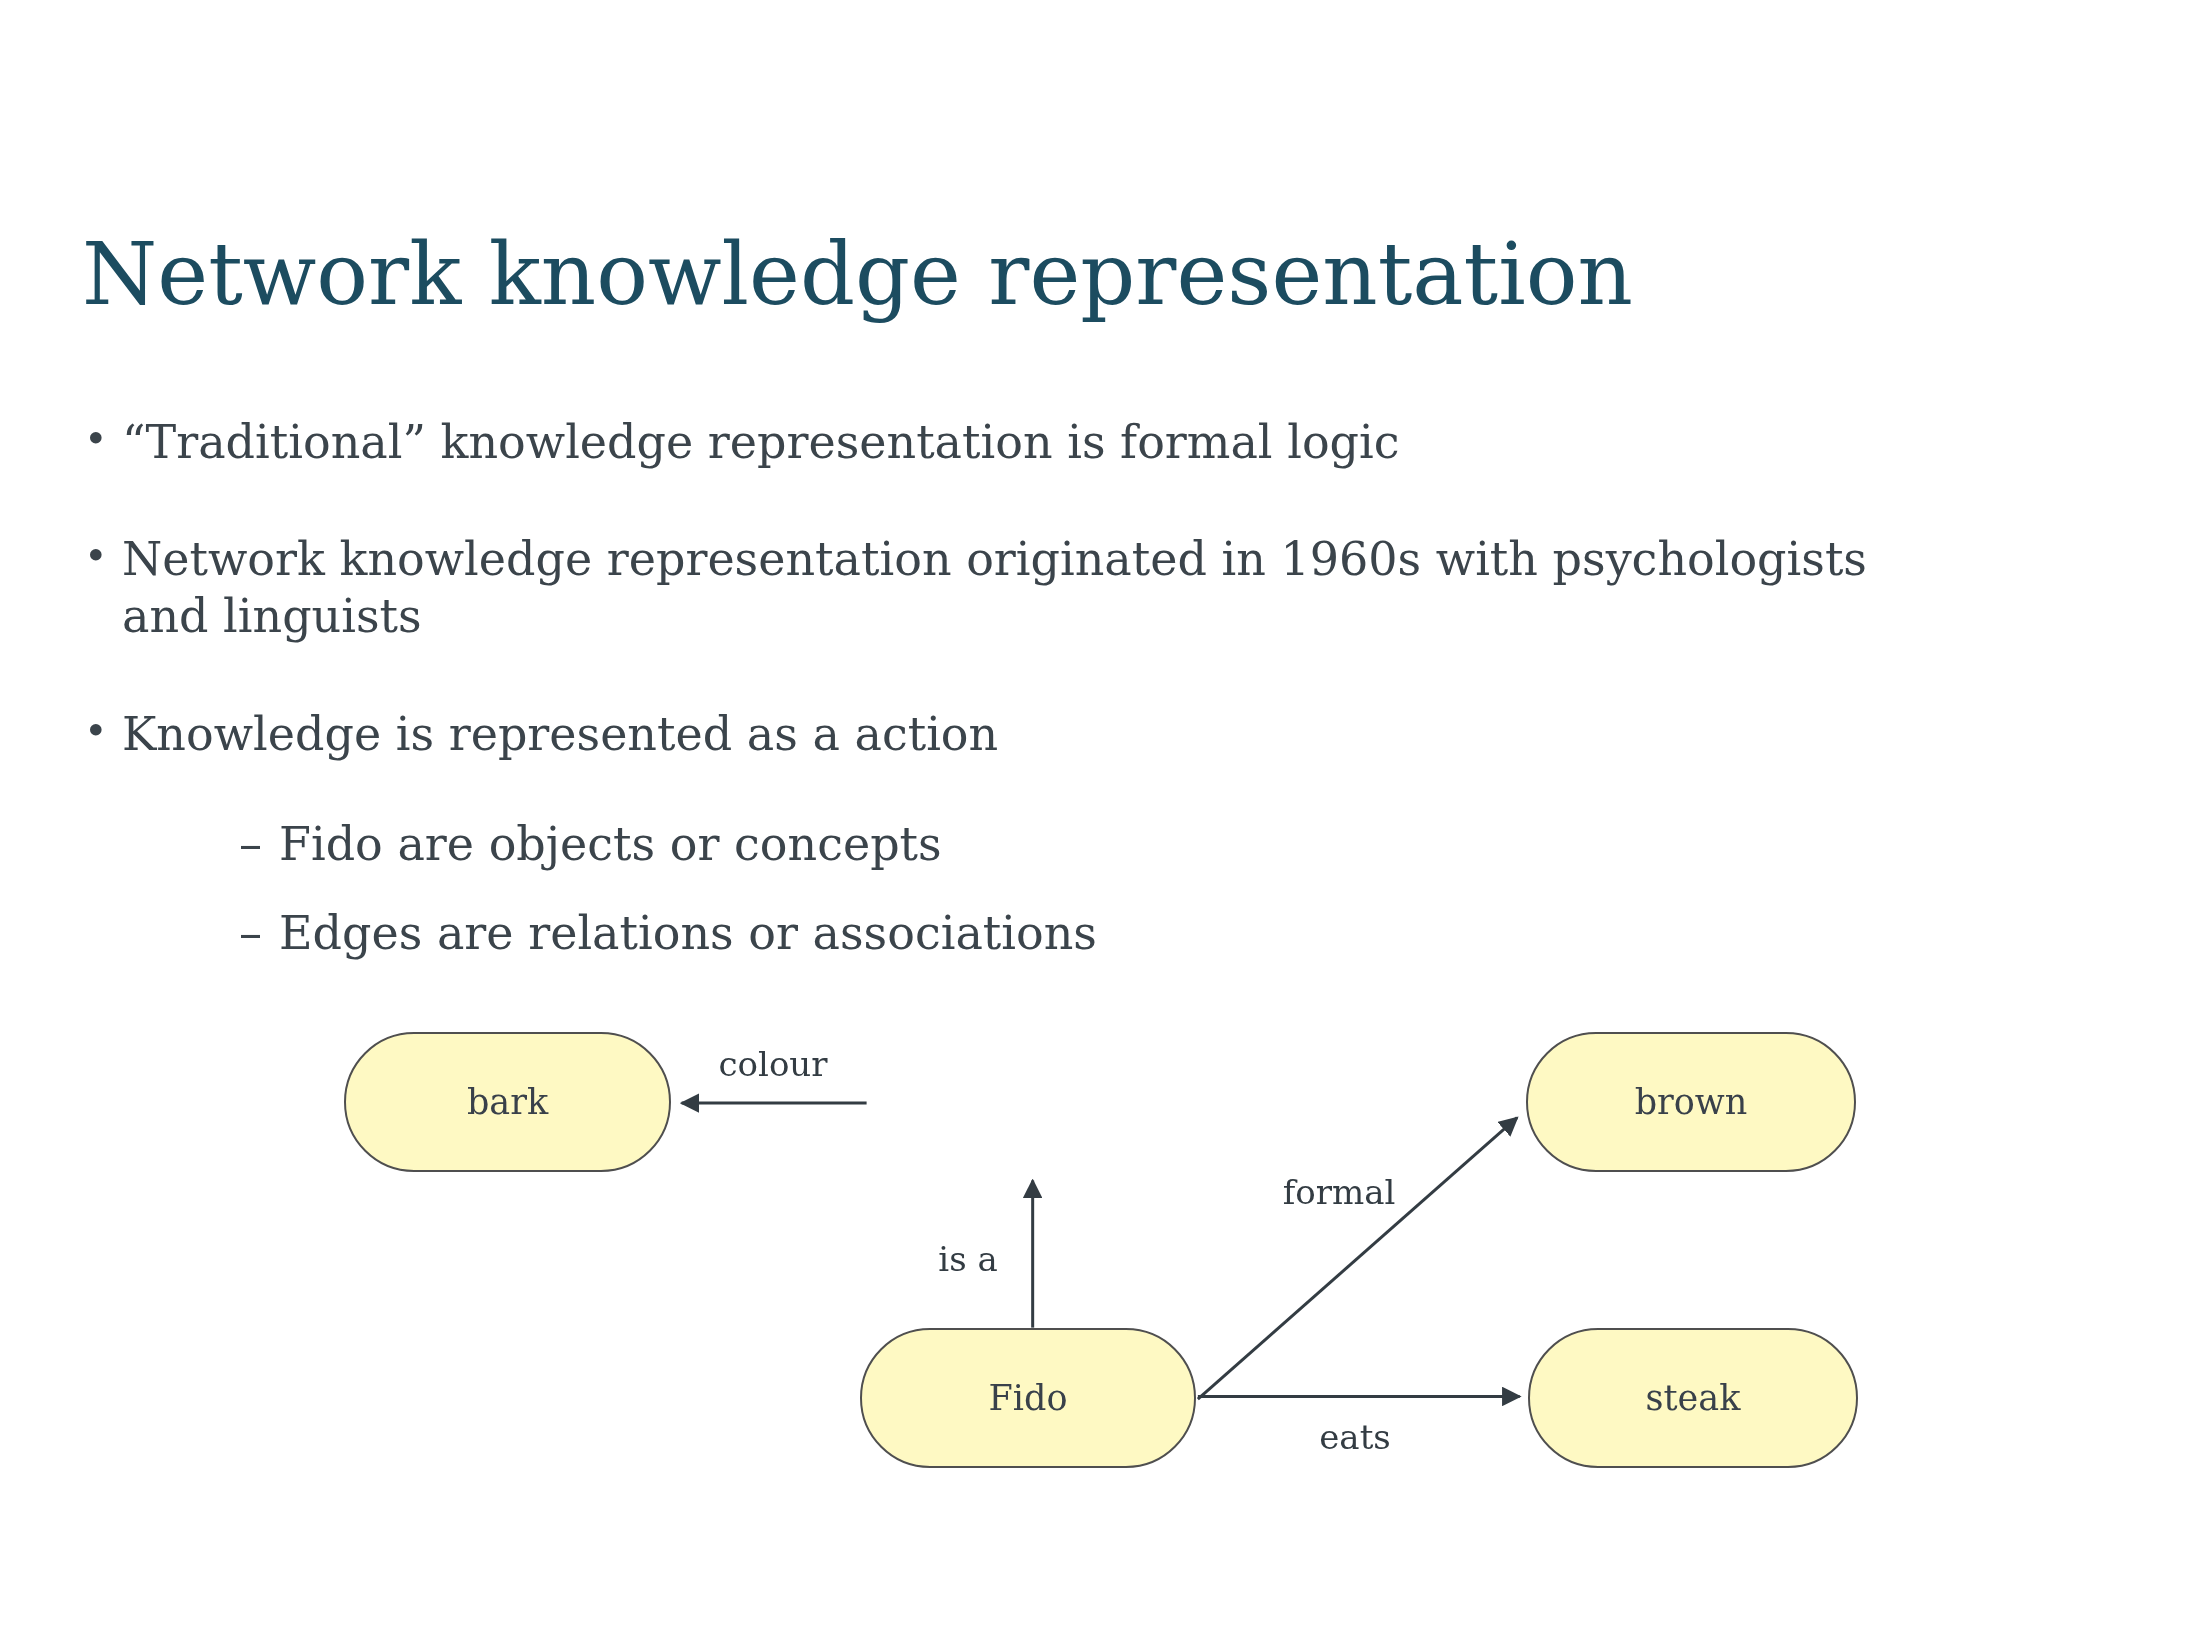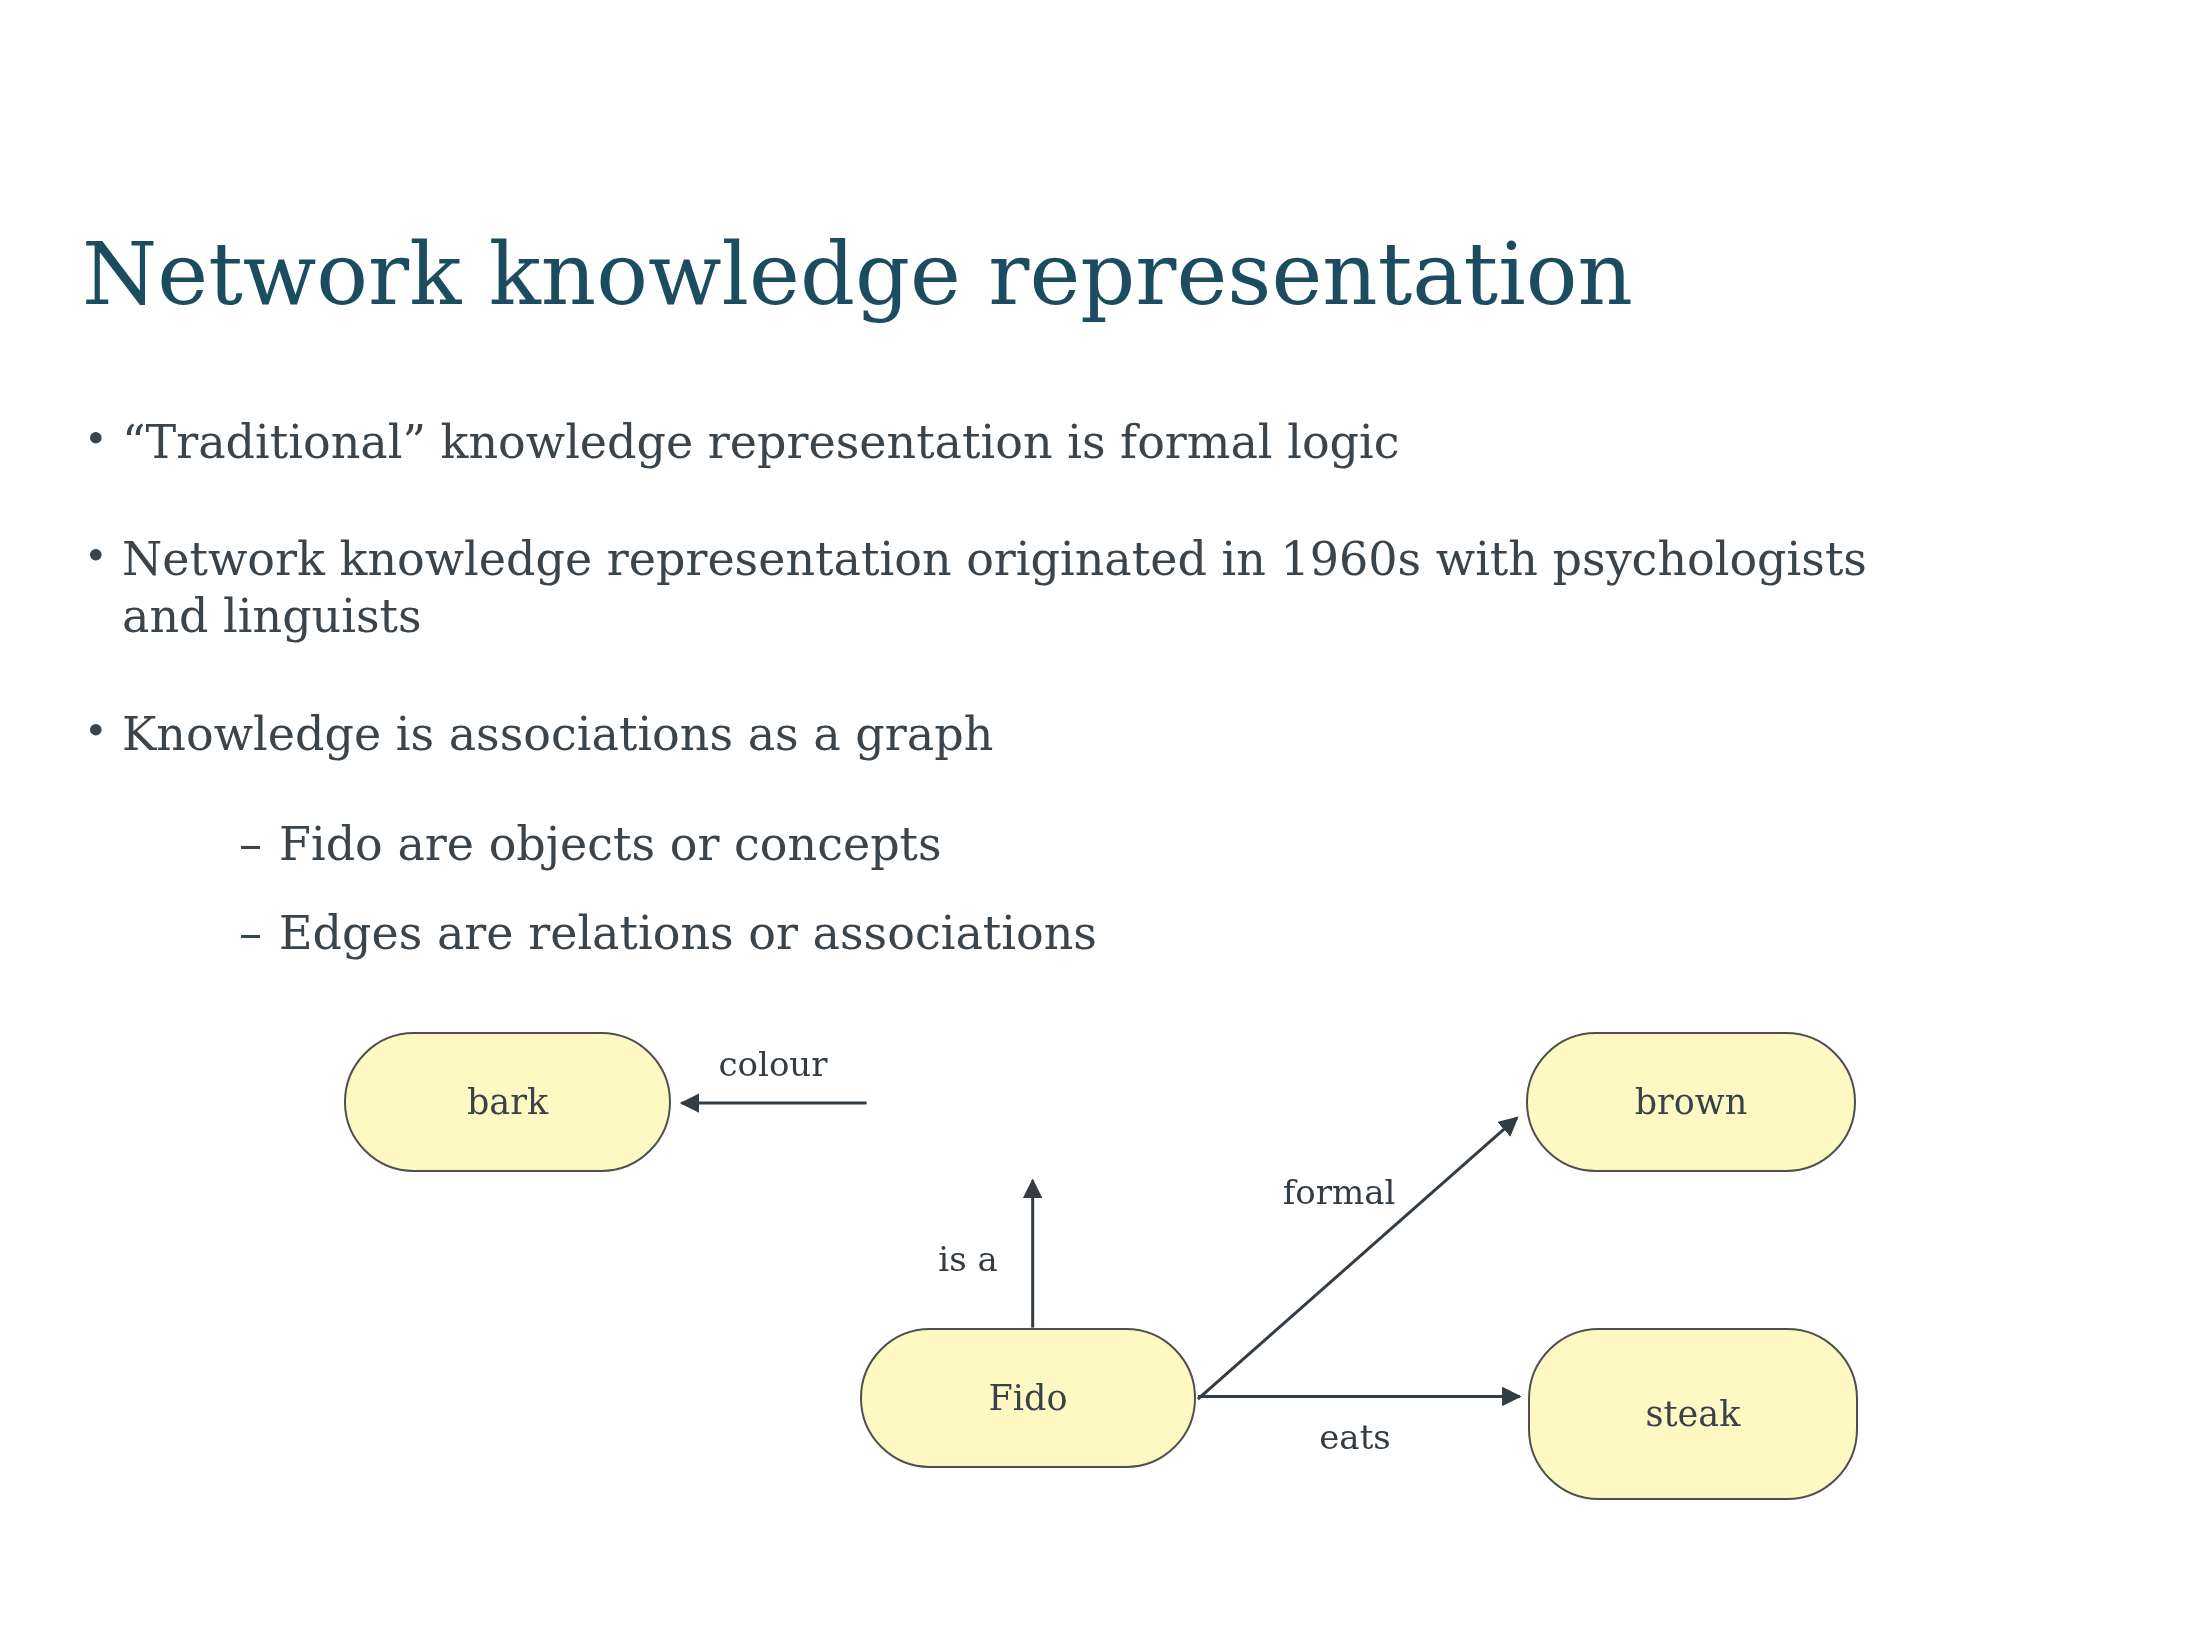--- a/index.html
+++ b/index.html
@@ -47,21 +47,21 @@
   .node{
     position:absolute; box-sizing:border-box;
     background:#fef9c3; border:2.6px solid #4f4f4f; border-radius:71px;
     display:flex; align-items:center; justify-content:center;
     font-size:35px; color:#39414a;
   }
   .node-bark {left:344px;  top:1032px; width:327px; height:140px;}
   .node-dog  {left:865px; top:1032px; width:336px; height:140px;}
   .node-brown{left:1526px; top:1032px; width:330px; height:140px;}
   .node-fido {left:860px; top:1328px; width:336px; height:140px;text-align:right;}
-  .node-steak{left:1528px; top:1328px; width:330px; height:172px;}
+  .node-steak{left:1528px; top:1328px; width:330px; height:140px;}
 
   .elabel{
     position:absolute; transform:translate(-50%,-50%);
     font-size:34px; color:#333c43; white-space:nowrap;
   }
   .el-action{left:773px;  top:1064px;}
   .el-isa   {left:968px; top:1259px;}
   .el-colour{left:1339px; top:1192px;}
   .el-eats  {left:1355px; top:1437px;}
 </style>
@@ -78,21 +78,21 @@
     <span class="btext">“Traditional” knowledge representation is formal logic</span>
   </div>
 
   <div class="bullet b-l1 b2">
     <span class="marker">•</span>
     <span class="btext">Network knowledge representation originated in 1960s with psychologists and linguists</span>
   </div>
 
   <div class="bullet b-l1 b3">
     <span class="marker">•</span>
-    <span class="btext">Knowledge is associations as a graph</span>
+    <span class="btext">Knowledge is represented as a action</span>
   </div>
 
   <div class="bullet b-l2 s1">
     <span class="marker">–</span>
     <span class="btext">Fido are objects or concepts</span>
   </div>
 
   <div class="bullet b-l2 s2">
     <span class="marker">–</span>
     <span class="btext">Edges are relations or associations</span>

